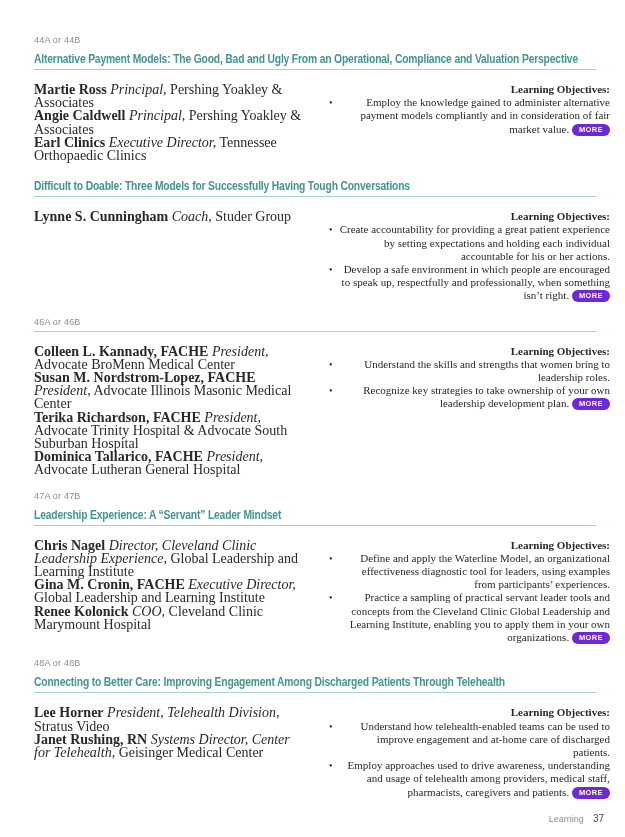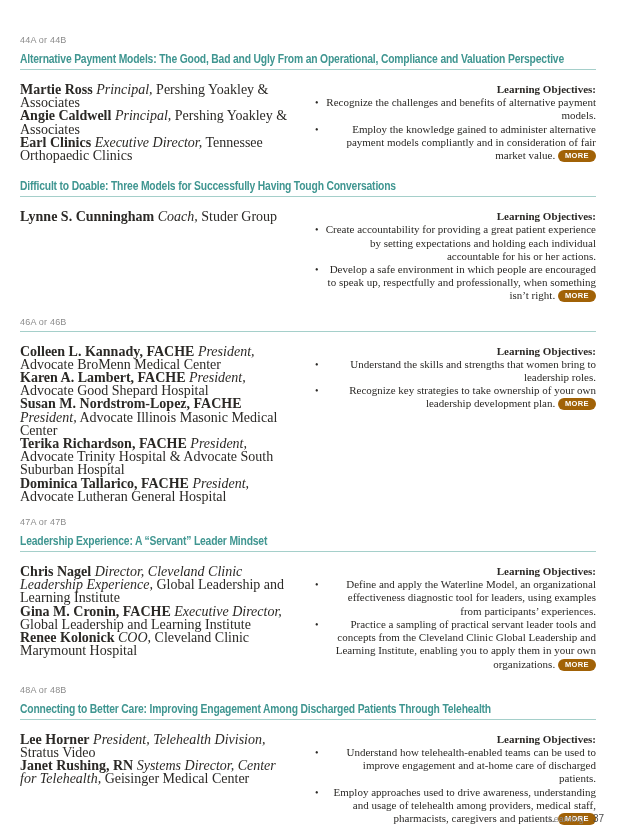--- a/index.html
+++ b/index.html
@@ -1,19 +1,19 @@
 <!DOCTYPE html>
 <html><head>
 <meta charset="utf-8">
 <style>
   html,body{margin:0;padding:0;background:#ffffff;}
   .page{
     width:622px;height:837px;position:relative;background:#ffffff;
     font-family:"Liberation Serif",serif;color:#2b2926;
-    box-sizing:border-box;padding:34px 26px 0 20px;overflow:hidden;
+    box-sizing:border-box;padding:34px 26px 0 34px;overflow:hidden;
   }
   .session{margin-bottom:13px;}
   .session-code{
     font-family:"Liberation Sans",sans-serif;font-size:9px;color:#8c8c8c;
     line-height:12px;letter-spacing:.2px;
   }
   .session-title{
     margin:2px 0 0;line-height:14px;
   }
   .session-title .title-inner{
@@ -31,21 +31,21 @@
   .objectives-heading{font-weight:bold;font-size:11px;line-height:13.2px;}
   .objective-list{margin:0;padding:0;list-style:none;}
   .objective-list li{
     font-size:11px;line-height:13.2px;padding-left:12px;position:relative;
   }
   .objective-list li::before{
     content:"\2022";position:absolute;left:2px;top:0;font-size:10px;color:#2b2926;
   }
   .more-badge{
     display:inline-block;font-family:"Liberation Sans",sans-serif;
-    font-size:7.5px;font-weight:bold;color:#ffffff;background:#a16207;
+    font-size:7.5px;font-weight:bold;color:#ffffff;background:#6d28d9;
     border-radius:8px;padding:1px 7px 2px;line-height:9px;
     vertical-align:1px;letter-spacing:.4px;cursor:pointer;
   }
   .footer{
     position:absolute;right:18px;bottom:13px;
     font-family:"Liberation Sans",sans-serif;font-size:9px;color:#8c8c8c;
   }
   .footer .page-num{
     color:#4c4c4c;font-weight:normal;font-size:10px;margin-left:9px;
   }
@@ -63,21 +63,20 @@
     <hr class="session-rule">
     <div class="session-body">
       <div class="speakers">
             <p class="speaker"><strong class="sp-name">Martie Ross</strong> <em class="sp-role">Principal,</em> <span class="sp-org">Pershing Yoakley &amp; Associates</span></p>
             <p class="speaker"><strong class="sp-name">Angie Caldwell</strong> <em class="sp-role">Principal,</em> <span class="sp-org">Pershing Yoakley &amp; Associates</span></p>
             <p class="speaker"><strong class="sp-name">Earl Clinics</strong> <em class="sp-role">Executive Director,</em> <span class="sp-org">Tennessee Orthopaedic Clinics</span></p>
           </div>
       <div class="objectives">
         <div class="objectives-heading">Learning Objectives:</div>
         <ul class="objective-list">
-              <li>Recognize the challenges and benefits of alternative payment models.</li>
               <li>Employ the knowledge gained to administer alternative payment models compliantly and in consideration of fair market value. <span class="more-badge">MORE</span></li>
             </ul>
       </div>
     </div>
   </section>
 
   <section class="session">
     <h2 class="session-title">
       <span class="title-inner">Difficult to Doable: Three Models for Successfully Having Tough Conversations</span>
     </h2>
@@ -95,21 +94,20 @@
       </div>
     </div>
   </section>
 
   <section class="session">
     <div class="session-code">46A or 46B</div>
     <hr class="session-rule">
     <div class="session-body">
       <div class="speakers">
             <p class="speaker"><strong class="sp-name">Colleen L. Kannady, FACHE</strong> <em class="sp-role">President,</em> <span class="sp-org">Advocate BroMenn Medical Center</span></p>
-            <p class="speaker"><strong class="sp-name">Karen A. Lambert, FACHE</strong> <em class="sp-role">President,</em> <span class="sp-org">Advocate Good Shepard Hospital</span></p>
             <p class="speaker"><strong class="sp-name">Susan M. Nordstrom-Lopez, FACHE</strong> <em class="sp-role">President,</em> <span class="sp-org">Advocate Illinois Masonic Medical Center</span></p>
             <p class="speaker"><strong class="sp-name">Terika Richardson, FACHE</strong> <em class="sp-role">President,</em> <span class="sp-org">Advocate Trinity Hospital &amp; Advocate South Suburban Hospital</span></p>
             <p class="speaker"><strong class="sp-name">Dominica Tallarico, FACHE</strong> <em class="sp-role">President,</em> <span class="sp-org">Advocate Lutheran General Hospital</span></p>
           </div>
       <div class="objectives">
         <div class="objectives-heading">Learning Objectives:</div>
         <ul class="objective-list">
               <li>Understand the skills and strengths that women bring to leadership roles.</li>
               <li>Recognize key strategies to take ownership of your own leadership development plan. <span class="more-badge">MORE</span></li>
             </ul>

